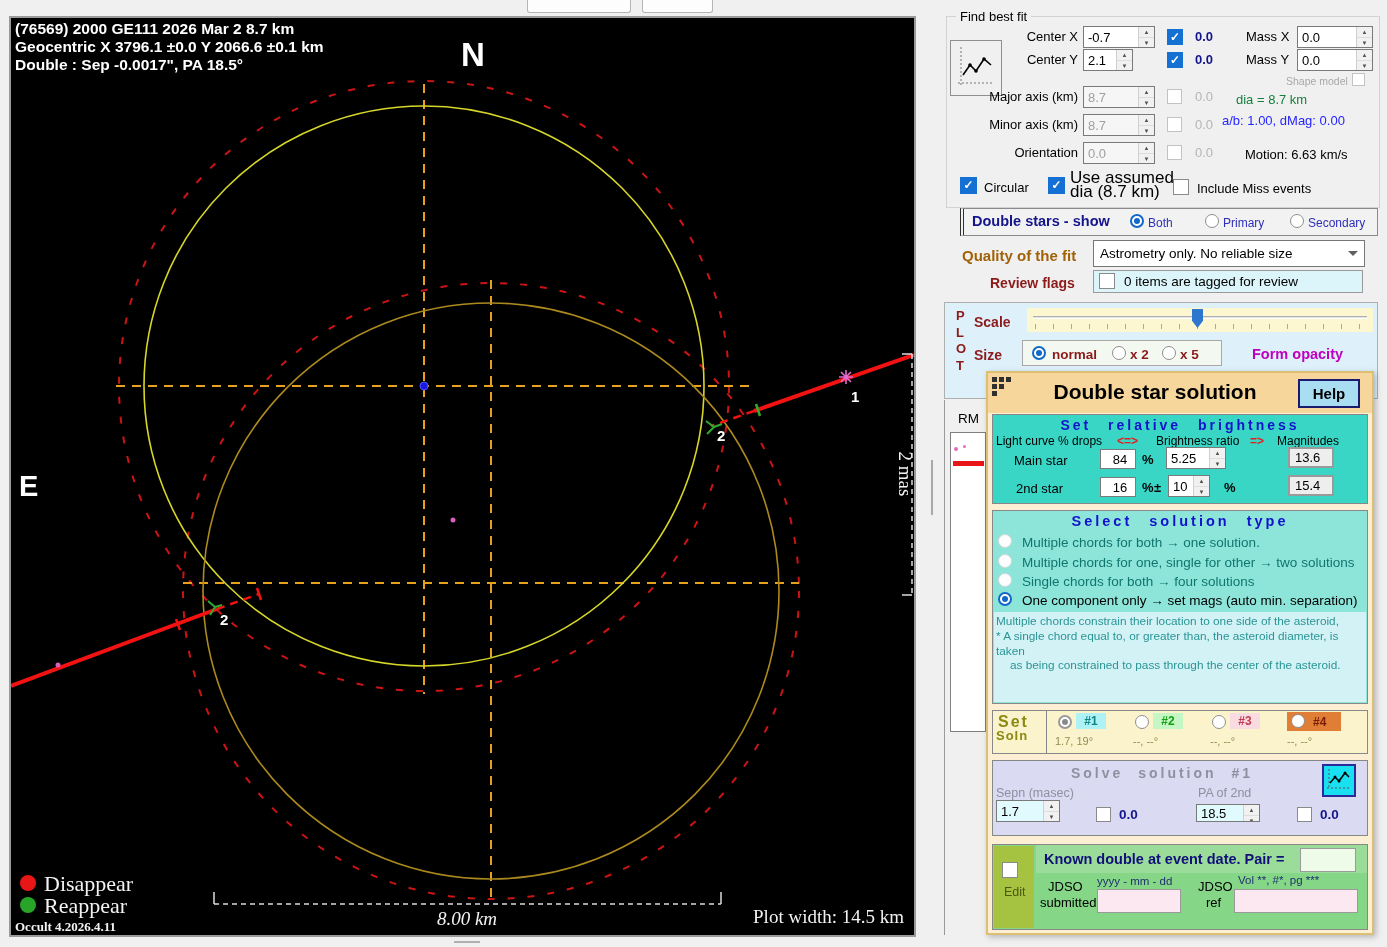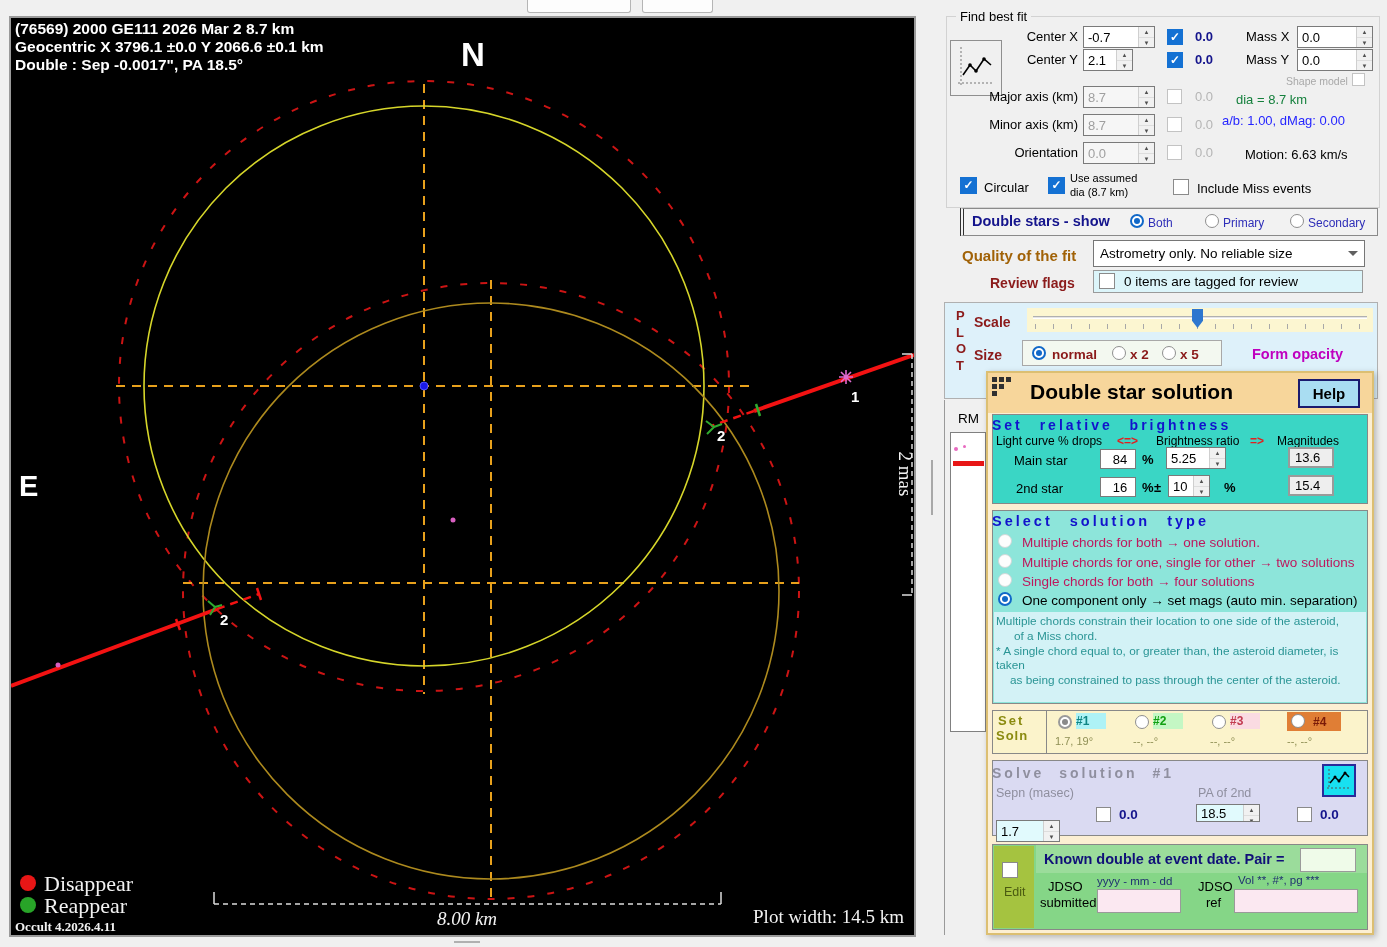--- a/index.html
+++ b/index.html
@@ -1,21 +1,21 @@
 <!DOCTYPE html>
 <html><head>
 <meta charset="utf-8">
 <style>
   html,body{margin:0;padding:0}
   body{width:1387px;height:947px;background:#f0f0f0;position:relative;overflow:hidden;
        font-family:"Liberation Sans",sans-serif;font-size:13px;color:#000}
   .abs{position:absolute;box-sizing:border-box}
   .b{font-weight:bold}
   .rt{text-align:right}
-  .ctr{text-align:left}
+  .ctr{text-align:center}
   
   .field{background:#fff;border:1px solid #7a7a7a;display:flex;align-items:center;padding-left:4px;font-size:13px;overflow:hidden}
   .field.dis{background:#f6f6f6;color:#9f9f9f}
   .field.cy{background:#e1fafd}
   .spb{margin-left:auto;width:15px;height:100%;display:flex;flex-direction:column;border-left:1px solid #cfcfcf}
   .spb i{flex:1;font-style:normal;font-size:6px;line-height:10px;text-align:center;color:#505050;background:#f1f1f1;border-bottom:1px solid #ddd}
   .spb i:last-child{border-bottom:none}
   .outbox{background:#eeeeee;border:2px solid #9a9a9a;display:flex;align-items:center;padding-left:5px;font-size:13px}
   
   .cb{width:16px;height:16px;background:#fff;border:1px solid #8a8a8a}
@@ -27,21 +27,21 @@
   .rad.on{border:2px solid #1068c8}
   .rad.on::after{content:"";display:block;width:6px;height:6px;border-radius:50%;background:#1068c8;margin:2px auto}
   .rad.ongray{border:2px solid #9a9a9a}
   .rad.ongray::after{content:"";display:block;width:6px;height:6px;border-radius:50%;background:#8a8a8a;margin:2px auto}
   .rad.flat{border:1px solid #cfd8d8;background:#fdfdfd}
   .combo{background:#fff;border:1px solid #767676;display:flex;align-items:center;padding:0 6px;font-size:13.5px}
   .chev{margin-left:auto;width:0;height:0;border-left:5px solid transparent;border-right:5px solid transparent;border-top:5px solid #606060}
   .grp{border:1px solid #d2d2d2}
   .navy{color:#14148c}
   .maroon{color:#8b1a1a}
-  .teal-t{color:#be185d}
+  .teal-t{color:#0f766e}
   .gray-t{color:#8f8f9f}
   .btnpart{background:#fdfdfd;border:1px solid #b5b5b5;border-top:none;border-radius:0 0 3px 3px}
 </style>
 </head>
 <body>
 
 <div class="abs btnpart" style="left:527px;top:0;width:104px;height:13px"></div>
 <div class="abs btnpart" style="left:642px;top:0;width:71px;height:13px"></div>
 
 <div class="abs" style="left:9px;top:16px;width:907px;height:921px;background:#000;border:2px solid #9a9a9a">
@@ -192,21 +192,21 @@
       <i>▼</i>
     </span>
   </div>
 <span class="abs cb dis" style="left:1167px;top:145px;width:15px;height:15px"></span>
 <div class="abs" style="left:1195px;top:145px;color:#b5b5b5">0.0</div>
 <div class="abs" style="left:1245px;top:147px">Motion: 6.63 km/s</div>
 
 <span class="abs cb on" style="left:960px;top:177px;width:17px;height:17px"></span>
 <div class="abs" style="left:984px;top:180px">Circular</div>
 <span class="abs cb on" style="left:1048px;top:177px;width:17px;height:17px"></span>
-<div class="abs" style="left:1070px;top:171px;font-size:11px;line-height:14px"><span>Use assumed</span><br><span>dia (8.7 km)</span></div>
+<div class="abs" style="left:1070px;top:171px;font-size:17px;line-height:14px"><span>Use assumed</span><br><span>dia (8.7 km)</span></div>
 <span class="abs cb" style="left:1173px;top:179px"></span>
 <div class="abs" style="left:1197px;top:181px">Include Miss events</div>
 
 <div class="abs" style="left:960px;top:208px;width:418px;height:28px;border:1px solid #8a8a8a;border-left:4px double #303030;background:#f2f2f2"></div>
 <div class="abs b navy" style="left:972px;top:213px;font-size:14.5px">Double stars - show</div>
 <span class="abs rad on" style="left:1130px;top:214px"></span>
 <div class="abs" style="left:1148px;top:216px;font-size:12px;color:#2e2eb8">Both</div>
 <span class="abs rad" style="left:1205px;top:214px"></span>
 <div class="abs" style="left:1223px;top:216px;font-size:12px;color:#2e2eb8">Primary</div>
 <span class="abs rad" style="left:1290px;top:214px"></span>
@@ -307,27 +307,26 @@
 <span class="abs rad flat" style="left:998px;top:534px"></span>
 <div class="abs teal-t" style="left:1022px;top:535px;font-size:13.5px">Multiple chords for both → one solution.</div>
 <span class="abs rad flat" style="left:998px;top:554px"></span>
 <div class="abs teal-t" style="left:1022px;top:555px;font-size:13.5px">Multiple chords for one, single for other → two solutions</div>
 <span class="abs rad flat" style="left:998px;top:573px"></span>
 <div class="abs teal-t" style="left:1022px;top:574px;font-size:13.5px">Single chords for both → four solutions</div>
 <span class="abs rad on" style="left:998px;top:592px"></span>
 <div class="abs" style="left:1022px;top:593px;font-size:13.5px">One component only → set mags (auto min. separation)</div>
 <div class="abs" style="left:994px;top:612px;width:372px;height:90px;background:#d3f2f6;color:#2a9595;font-size:11.8px;line-height:14.8px;padding:2px 0 0 2px">
   <div>Multiple chords constrain their location to one side of the asteroid,</div>
-  <div style="padding-left:18px">of a Miss chord.</div>
   <div>* A single chord equal to, or greater than, the asteroid diameter, is taken</div>
   <div style="padding-left:14px">as being constrained to pass through the center of the asteroid.</div>
 </div>
 
 <div class="abs" style="left:992px;top:710px;width:376px;height:44px;background:#fbf3cb;border:1px solid #888"></div>
-<div class="abs b" style="left:998px;top:713px;font-size:13px;color:#8a8a10;letter-spacing:2px">Set</div>
+<div class="abs b" style="left:998px;top:713px;font-size:16px;color:#8a8a10;letter-spacing:2px">Set</div>
 <div class="abs b" style="left:996px;top:728px;font-size:13px;color:#8a8a10;letter-spacing:1px">Soln</div>
 <div class="abs" style="left:1046px;top:711px;width:1px;height:42px;background:#888"></div>
 <span class="abs rad ongray" style="left:1058px;top:715px"></span>
 <div class="abs b ctr" style="left:1076px;top:713px;width:30px;height:16px;background:#aef2f6;color:#0f8585;font-size:12px;line-height:16px">#1</div>
 <div class="abs" style="left:1055px;top:735px;font-size:11px;color:#8f8f55">1.7, 19°</div>
 <span class="abs rad" style="left:1135px;top:715px"></span>
 <div class="abs b ctr" style="left:1153px;top:713px;width:30px;height:16px;background:#c4f7c4;color:#12a012;font-size:12px;line-height:16px">#2</div>
 <div class="abs" style="left:1133px;top:735px;font-size:11px;color:#8f8f55">--, --°</div>
 <span class="abs rad" style="left:1212px;top:715px"></span>
 <div class="abs b ctr" style="left:1230px;top:713px;width:30px;height:16px;background:#fadbe2;color:#c23a50;font-size:12px;line-height:16px">#3</div>
@@ -344,21 +343,21 @@
     <line x1="3" y1="2" x2="3" y2="22" stroke="#555" stroke-dasharray="2 2"></line>
     <line x1="1" y1="21" x2="25" y2="21" stroke="#555" stroke-dasharray="2 2"></line>
     <polyline points="4,16 9,10 13,14 19,6 23,10" stroke="#000" fill="none" stroke-width="1.5"></polyline>
     <circle cx="9" cy="10" r="1.5"></circle>
       <circle cx="13" cy="14" r="1.5"></circle>
       <circle cx="19" cy="6" r="1.5"></circle>
   </svg>
 </button>
 <div class="abs gray-t" style="left:996px;top:786px;font-size:12.5px">Sepn (masec)</div>
 <div class="abs gray-t" style="left:1198px;top:786px;font-size:12.5px">PA of 2nd</div>
-<div class="abs field cy" style="left:996px;top:820px;width:64px;height:22px">
+<div class="abs field cy" style="left:996px;top:800px;width:64px;height:22px">
     <span>1.7</span>
     <span class="spb">
       <i>▲</i>
       <i>▼</i>
     </span>
   </div>
 <span class="abs cb" style="left:1096px;top:807px;width:15px;height:15px"></span>
 <div class="abs b navy" style="left:1119px;top:807px;font-size:13.5px">0.0</div>
 <div class="abs field cy" style="left:1196px;top:804px;width:64px;height:18px">
     <span>18.5</span>

